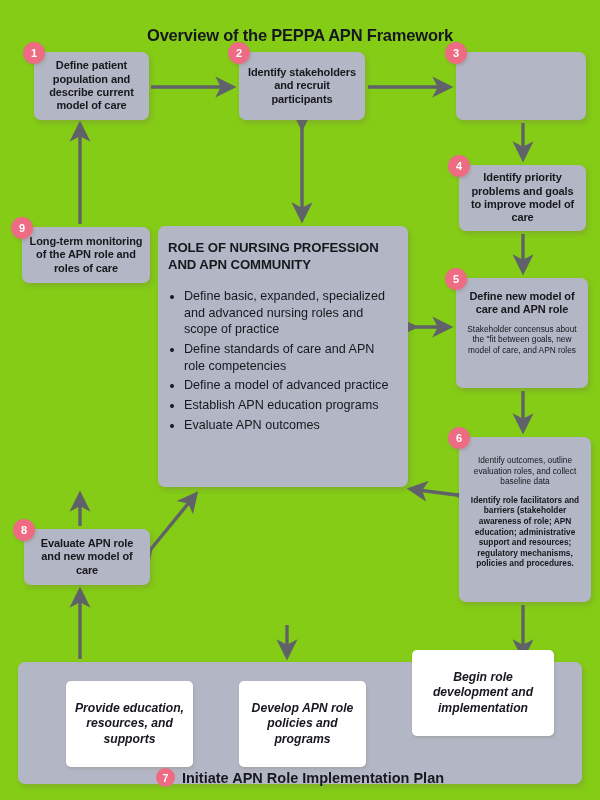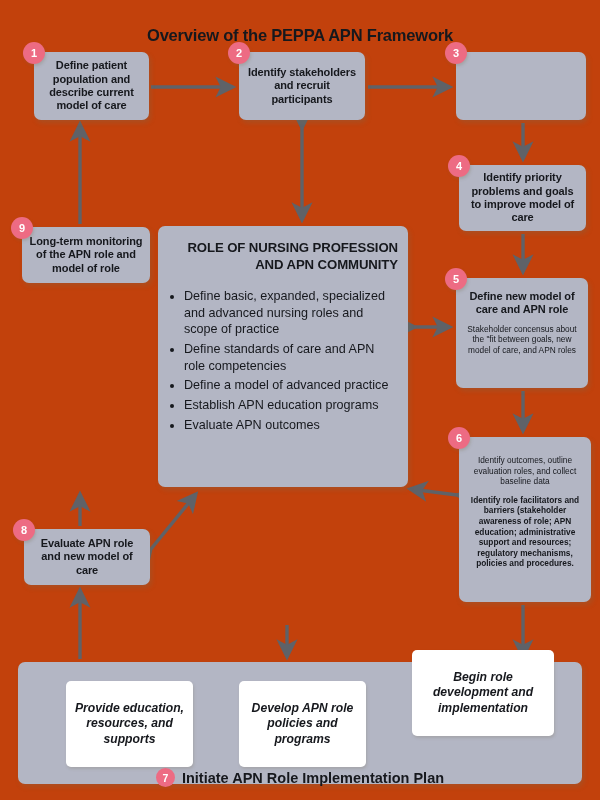--- a/index.html
+++ b/index.html
@@ -5,21 +5,21 @@
   * { box-sizing: border-box; margin: 0; padding: 0; }
   html, body {
     width: 600px; height: 800px;
     background: #f8e6bb;
     font-family: "Liberation Sans", sans-serif;
     overflow: hidden;
   }
   #canvas {
     position: relative;
     width: 600px; height: 800px;
-    background: #c2410c;
+    background: #84cc16;
   }
   svg.arrows {
     position: absolute; left: 0; top: 0;
     width: 600px; height: 800px;
     pointer-events: none;
     z-index: 1;
   }
   .node {
     position: absolute;
     background: #b3b6c4;
@@ -89,21 +89,21 @@
     position: absolute;
     left: 158px; top: 226px; width: 250px; height: 261px;
     background: #b3b6c4;
     border-radius: 7px;
     box-shadow: 2px 3px 5px rgba(120,110,80,0.30);
     z-index: 2;
     padding: 14px 10px 10px 10px;
     color: #16181d;
   }
   #role-box .role-title {
-    text-align: right;
+    text-align: left;
     font-weight: bold;
     font-size: 13.2px;
     line-height: 1.28;
     letter-spacing: -0.1px;
   }
   #role-box ul {
     margin: 14px 0 0 16px;
     font-size: 12.6px;
     line-height: 1.33;
   }
@@ -242,21 +242,21 @@
     <div class="sub">Identify role facilitators and barriers (stakeholder awareness of role; APN education; administrative support and resources; regulatory mechanisms, policies and procedures.</div>
   </div>
 
   <div class="node" id="node8">
     <span class="badge">8</span>
     <div class="title">Evaluate APN role and new model of care</div>
   </div>
 
   <div class="node" id="node9">
     <span class="badge">9</span>
-    <div class="title">Long-term monitoring of the APN role and model of role</div>
+    <div class="title">Long-term monitoring of the APN role and roles of care</div>
   </div>
 
   <div id="role-box">
     <div class="role-title">ROLE OF NURSING PROFESSION AND APN COMMUNITY</div>
     <ul>
       <li>Define basic, expanded, specialized and advanced nursing roles and scope of practice</li>
       <li>Define standards of care and APN role competencies</li>
       <li>Define a model of advanced practice</li>
       <li>Establish APN education programs</li>
       <li>Evaluate APN outcomes</li>

